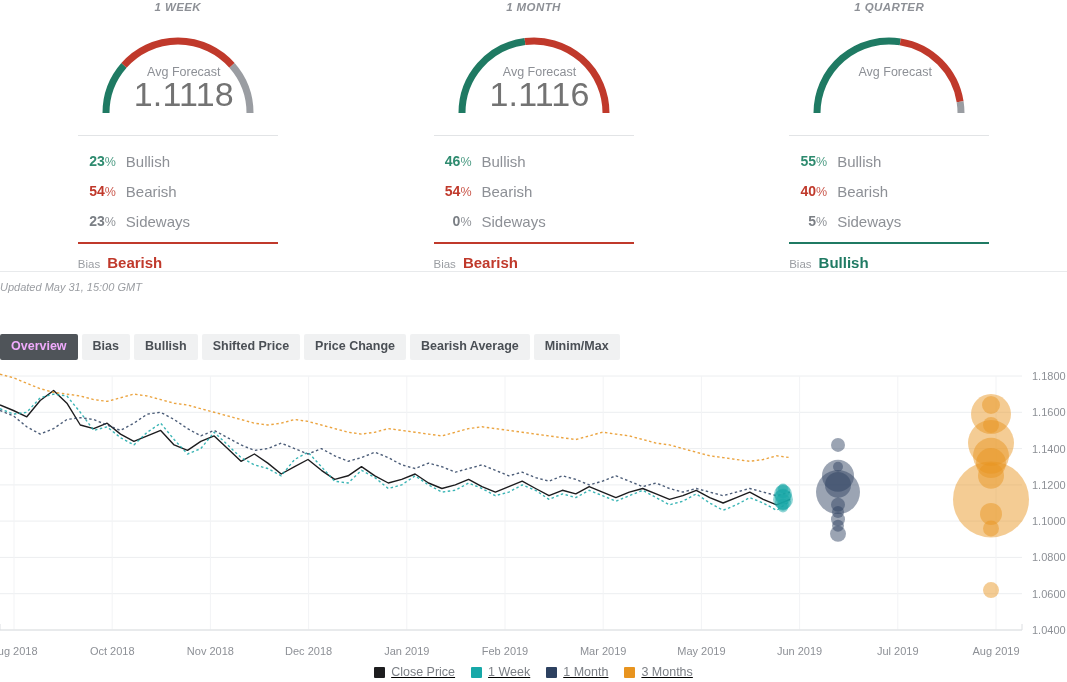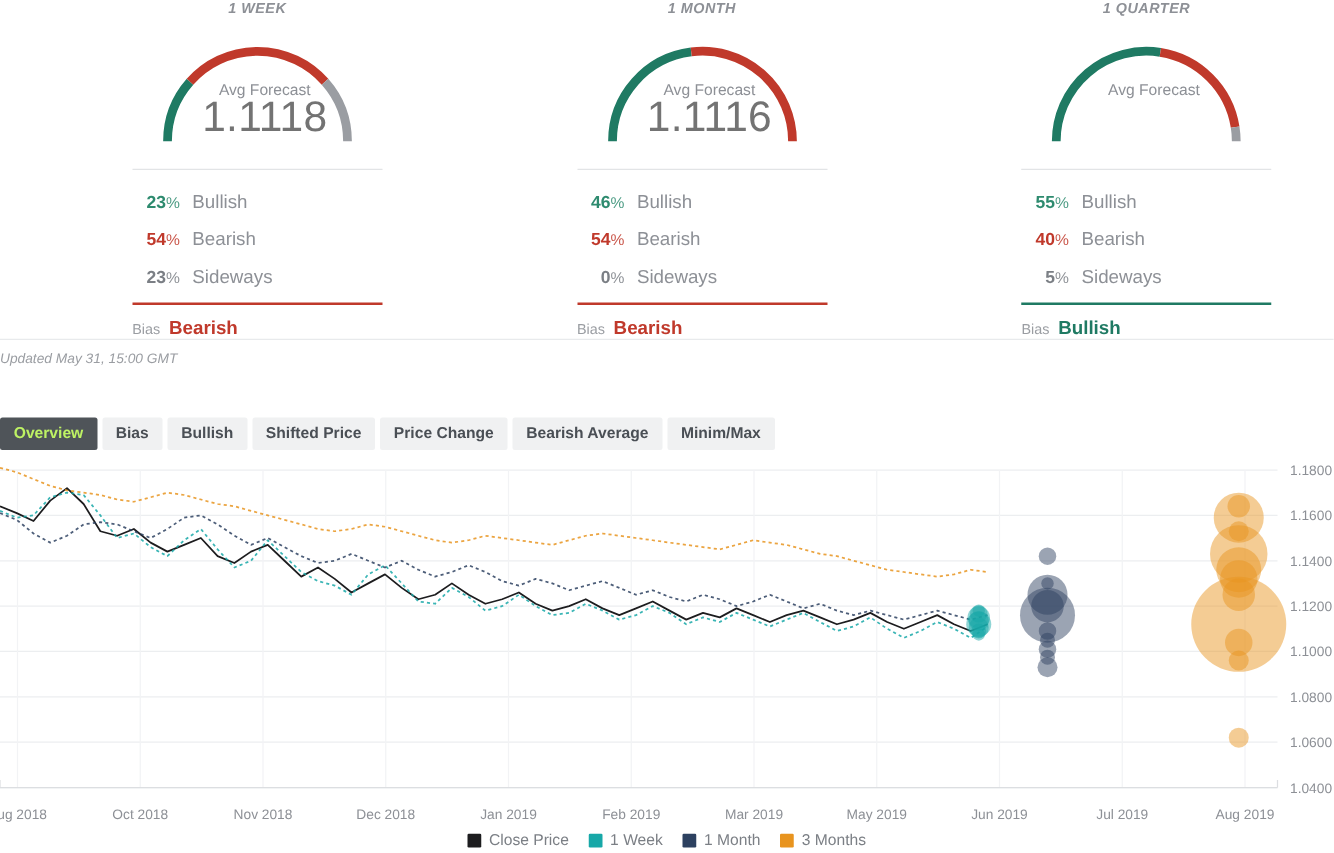--- a/index.html
+++ b/index.html
@@ -3,21 +3,21 @@
 <meta charset="utf-8">
 <style>
   * { box-sizing: border-box; }
   html, body {
     margin: 0; padding: 0;
     width: 1067px; height: 682px;
     background: #ffffff;
     font-family: "Liberation Sans", sans-serif;
     overflow: hidden;
   }
-  #root { position: relative; width: 1067px; height: 682px; padding-left: 28px; }
+  #root { position: relative; width: 1067px; height: 682px; }
 
   
   .panels { display: flex; width: 1067px; height: 266px; }
   .panel {
     flex: 1 1 0;
     position: relative;
     display: flex;
     flex-direction: column;
     align-items: center;
     padding-top: 0px;
@@ -115,35 +115,36 @@
     background: #f0f1f2;
     color: #4a4f55;
     font-size: 12.5px;
     font-weight: bold;
     padding: 6px 11px 7px 11px;
     border-radius: 2px;
     cursor: pointer;
     white-space: nowrap;
     line-height: 13px;
   }
-  .tab.active { background: #4f5459; color: #bef264; }
+  .tab.active { background: #4f5459; color: #f0abfc; }
 
   
   .chart-area {
     position: absolute; top: 368px; left: 0;
     width: 1067px; height: 290px;
   }
   .chart-area svg { display: block; }
   .axis-label { font-size: 11px; fill: #8d9096; font-family: "Liberation Sans", sans-serif; }
 
   .legend {
     position: absolute; top: 665px; left: 0;
     width: 1067px;
     display: flex; justify-content: center; 
     gap: 16px;
+    text-decoration: underline;
   }
   .legend-item { display: flex; align-items: center; gap: 6px; }
   .legend-swatch { width: 11px; height: 11px; border-radius: 1px; }
   .legend-text { font-size: 12.5px; color: #7b7f85; }
 </style>
 </head>
 <body>
 
 <div id="root">
 

